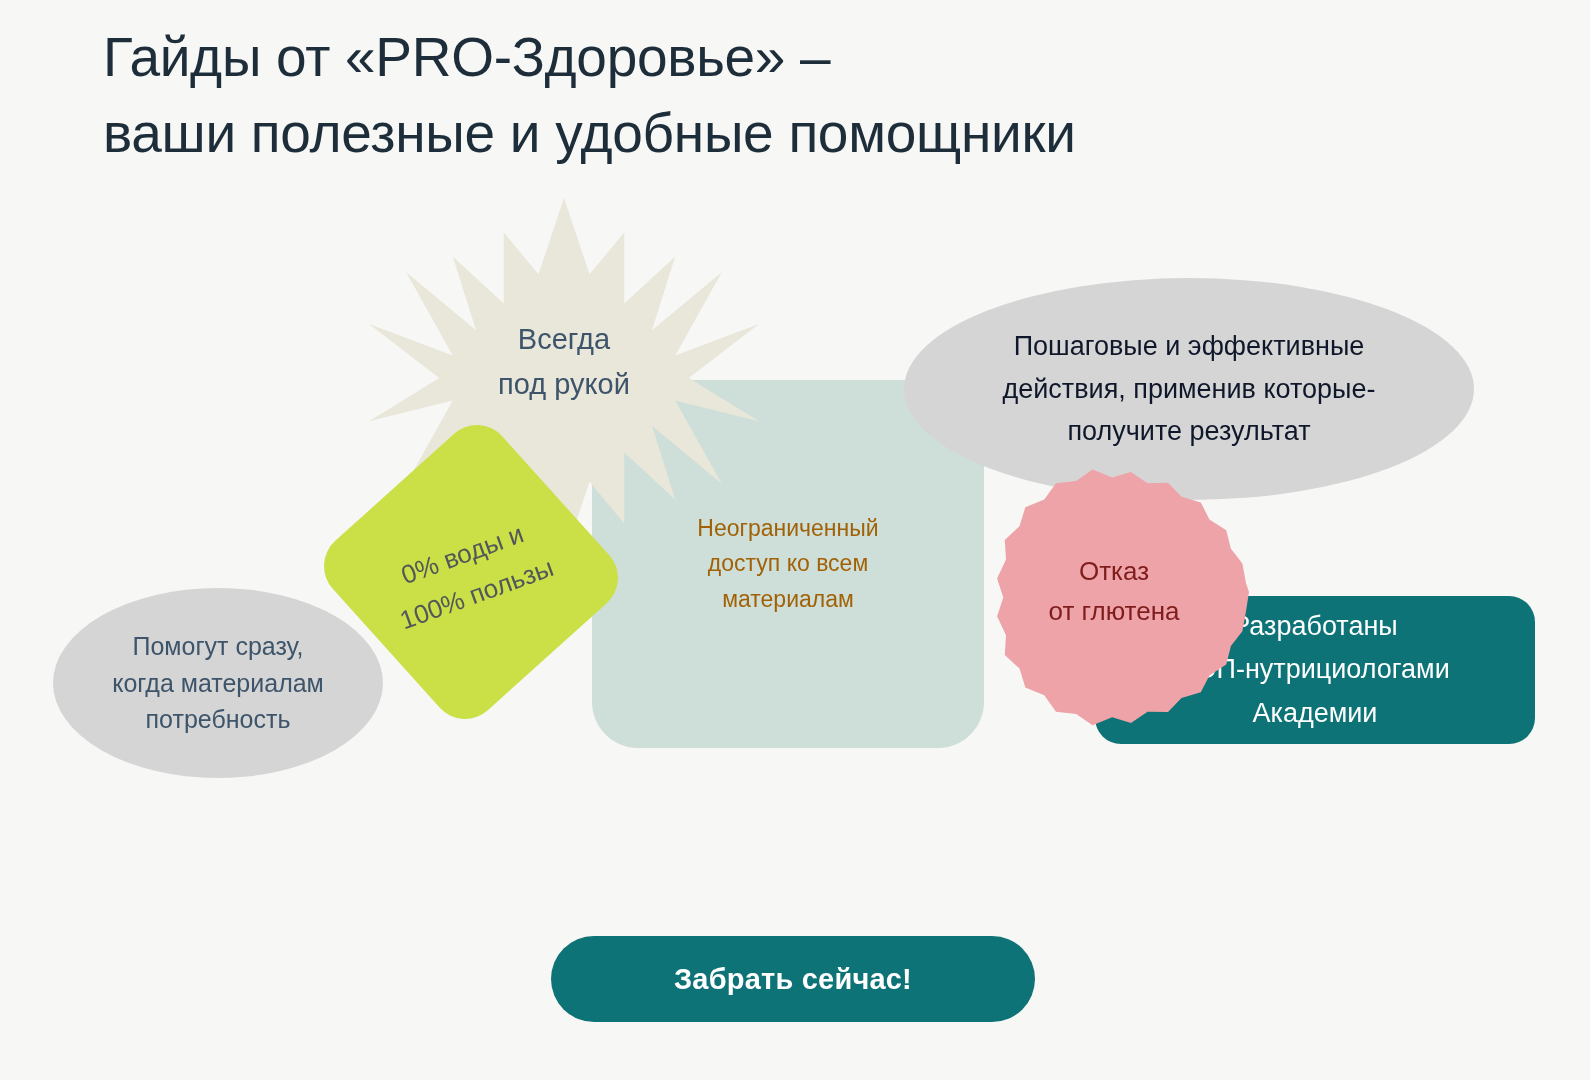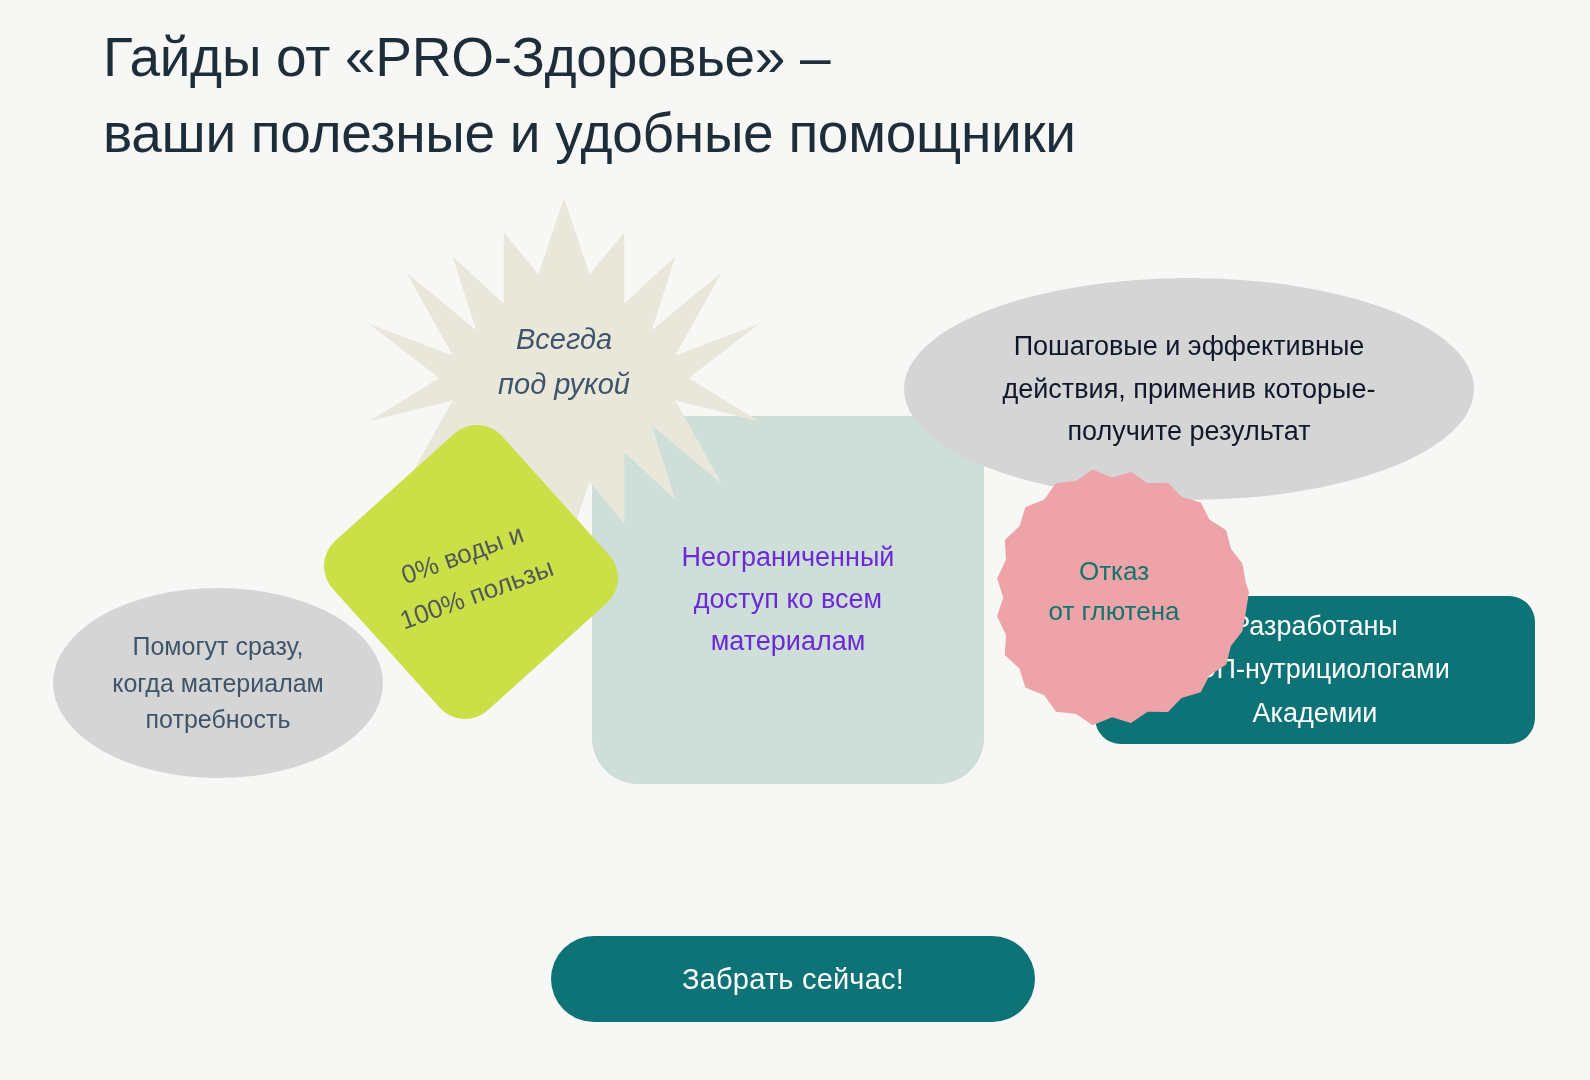--- a/index.html
+++ b/index.html
@@ -87,21 +87,21 @@
       100.00% 35.00%, 82.00% 50.00%, 100.00% 62.00%, 78.53% 56.23%,
       90.45% 79.39%, 72.55% 63.24%, 78.53% 83.77%, 65.45% 70.69%,
       65.45% 90.45%, 56.55% 78.80%, 50.00% 100.00%, 43.45% 78.80%,
       34.55% 90.45%, 34.55% 70.69%, 21.47% 83.77%, 27.45% 63.24%,
       9.55% 79.39%, 21.47% 56.23%, 0.00% 62.00%, 18.00% 50.00%,
       0.00% 35.00%, 21.47% 43.77%, 9.55% 20.61%, 27.45% 36.76%,
       21.47% 16.23%, 34.55% 29.31%, 34.55% 9.55%, 43.45% 21.20%
     );
     z-index: 1;
   }
-  #shape-handy .txt { padding-bottom: 32px; font-style: italic; }
+  #shape-handy .txt { padding-bottom: 32px; }
 
   
   #shape-water {
     left: 296px;
     top: 466px;
     width: 290px;
     height: 216px;
     z-index: 5;
     font-size: 27px;
     line-height: 1.5;
@@ -120,29 +120,29 @@
   #shape-water .txt {
     transform: rotate(-20deg);
     color: #52575a;
     font-size: 26px;
     line-height: 1.62;
   }
 
   
   #shape-access {
     left: 563px;
-    top: 416px;
+    top: 380px;
     width: 392px;
     height: 368px;
     background: #cedfd9;
     border-radius: 46px;
     z-index: 3;
-    font-size: 27px;
+    font-size: 23px;
     line-height: 1.55;
-    color: #6d28d9;
+    color: #a16207;
   }
 
   
   #shape-steps {
     left: 875px;
     top: 278px;
     width: 570px;
     height: 222px;
     background: #d5d5d5;
     border-radius: 50%;
@@ -154,21 +154,21 @@
 
   
   #shape-gluten {
     left: 950px;
     top: 457px;
     width: 270px;
     height: 270px;
     z-index: 7;
     font-size: 26px;
     line-height: 1.52;
-    color: #0f766e;
+    color: #7f1d1d;
   }
   #shape-gluten .scallop {
     position: absolute;
     inset: 0;
     background: #eda3a7;
     clip-path: polygon(
       100.00% 50.00%, 98.86% 57.29%, 97.55% 64.55%, 93.30% 70.00%,
       91.57% 76.89%, 85.36% 80.90%, 82.14% 87.16%, 75.00% 89.30%,
       70.00% 94.46%, 62.43% 94.32%, 56.29% 98.48%, 49.33% 96.40%,
       42.07% 99.35%, 36.00% 95.14%, 28.51% 94.32%, 24.17% 88.25%,
@@ -203,21 +203,21 @@
     left: 522px;
     top: 936px;
     width: 484px;
     height: 86px;
     background: #0d7377;
     border: none;
     border-radius: 45px;
     color: #ffffff;
     font-family: inherit;
     font-size: 29px;
-    font-weight: normal;
+    font-weight: bold;
     letter-spacing: 0.2px;
     cursor: pointer;
     z-index: 8;
   }
 </style>
 </head>
 <body>
 
 <div class="stage">
 

